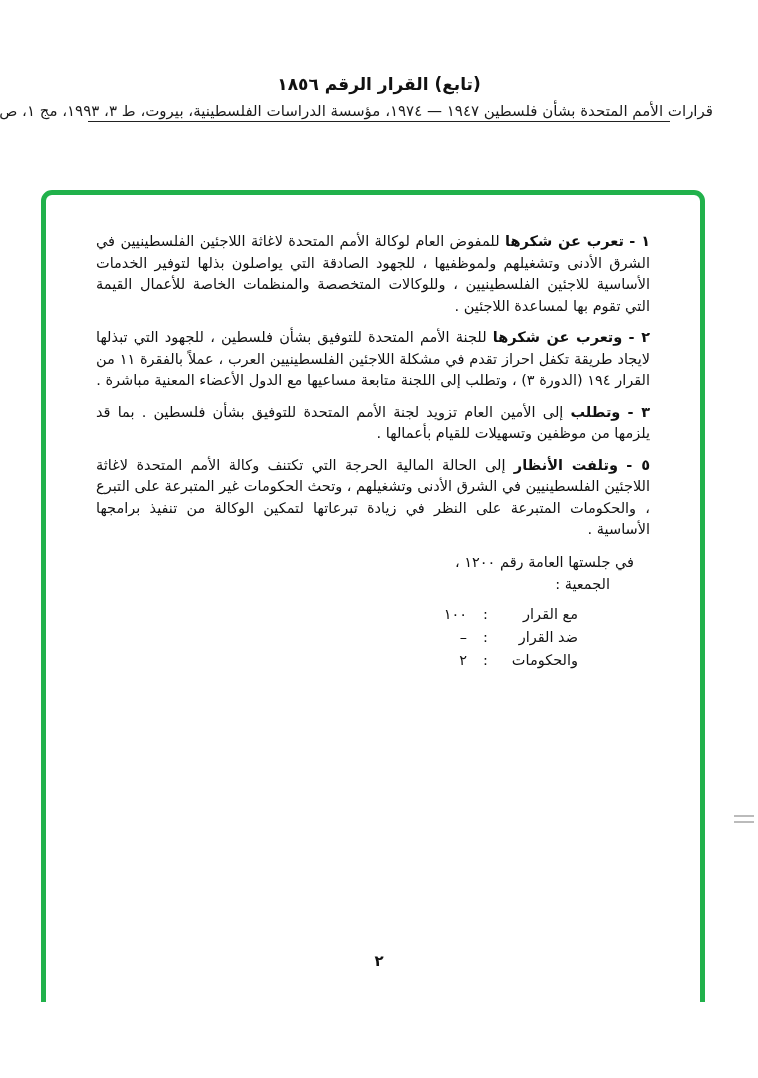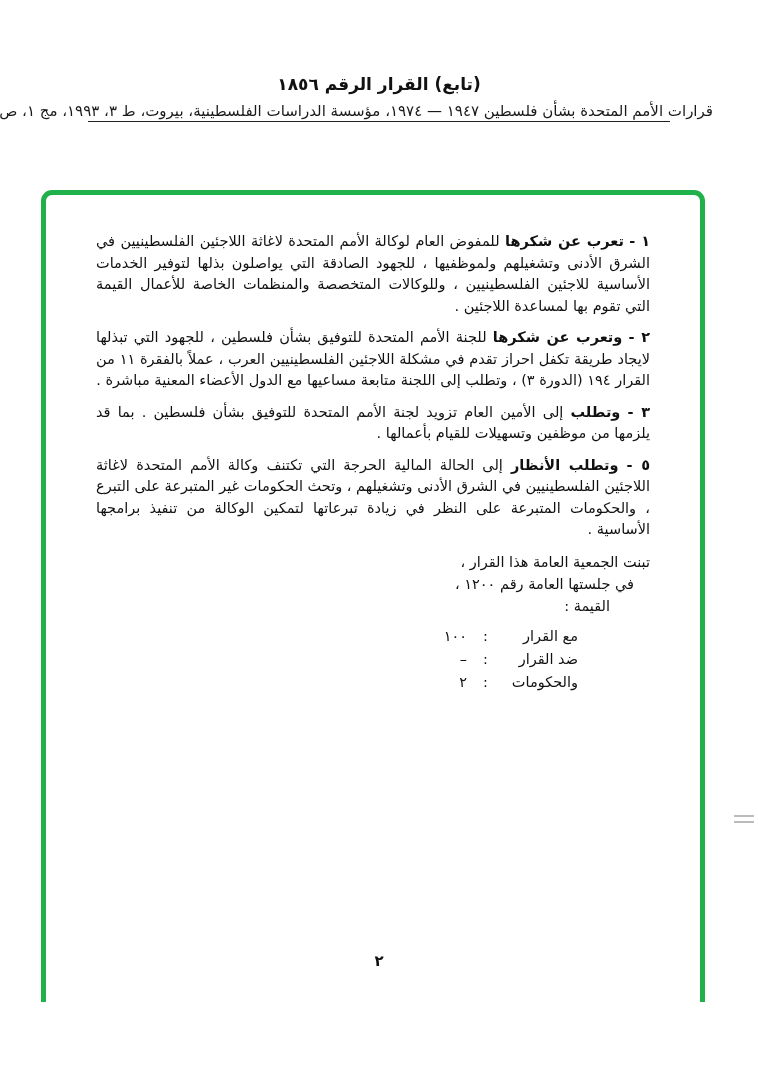--- a/index.html
+++ b/index.html
@@ -161,28 +161,27 @@
 
       <p class="para">
         <span class="p-num">٣ -</span>
         <span class="p-lead">وتطلب</span>
         <span class="p-rest">إلى الأمين العام تزويد لجنة الأمم المتحدة للتوفيق بشأن فلسطين . بما قد يلزمها من موظفين وتسهيلات للقيام بأعمالها .</span>
       </p>
 
 
       <p class="para">
         <span class="p-num">٥ -</span>
-        <span class="p-lead">وتطلب الأنظار</span>
+        <span class="p-lead">وتلفت الأنظار</span>
         <span class="p-rest">إلى الحالة المالية الحرجة التي تكتنف وكالة الأمم المتحدة لاغاثة اللاجئين الفلسطينيين في الشرق الأدنى وتشغيلهم ، وتحث الحكومات غير المتبرعة على التبرع ، والحكومات المتبرعة على النظر في زيادة تبرعاتها لتمكين الوكالة من تنفيذ برامجها الأساسية .</span>
       </p>
 
       <div class="adoption">
-        <div class="adopt-line">تبنت الجمعية العامة هذا القرار ،</div>
         <div class="adopt-line adopt-indent-1">في جلستها العامة رقم ١٢٠٠ ،</div>
-        <div class="adopt-line adopt-indent-2">القيمة :</div>
+        <div class="adopt-line adopt-indent-2">الجمعية :</div>
       </div>
 
       <div class="votes">
         <div class="vote-row">
           <span class="vote-label">مع القرار</span>
           <span class="vote-colon">:</span>
           <span class="vote-value">١٠٠</span>
         </div>
         <div class="vote-row">
           <span class="vote-label">ضد القرار</span>

